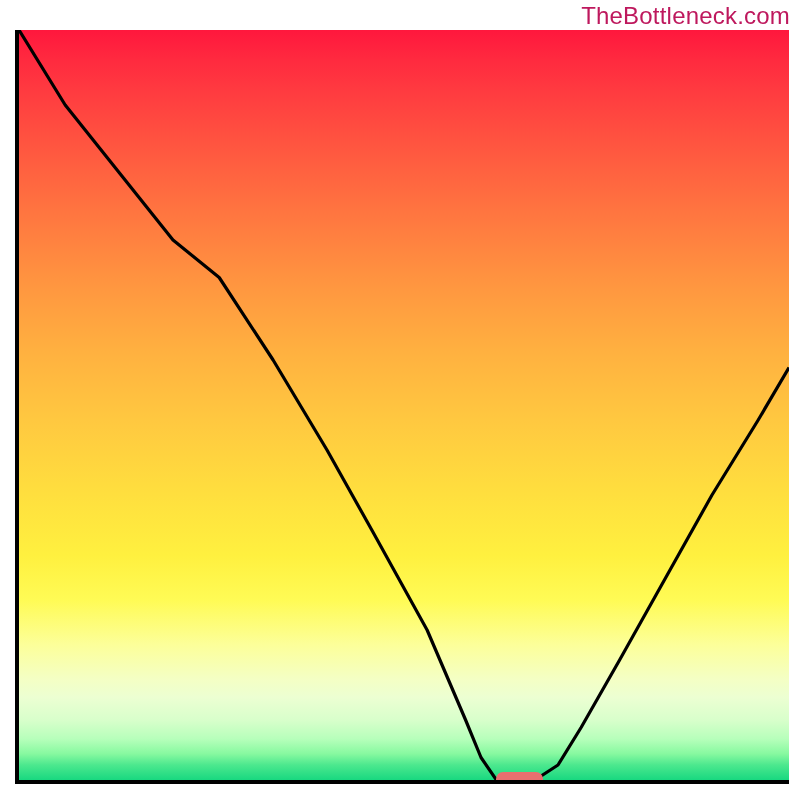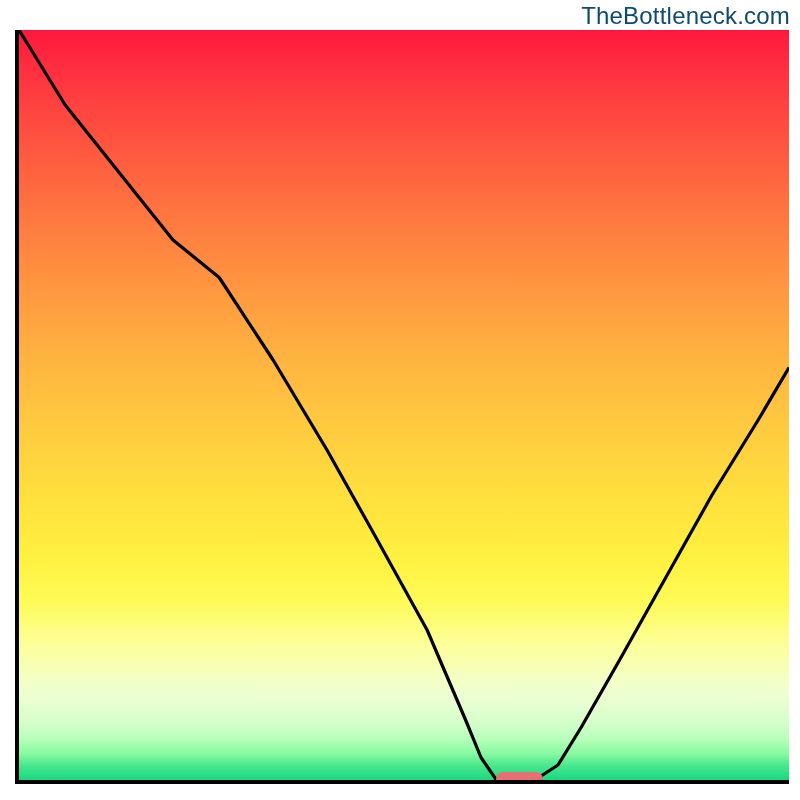--- a/index.html
+++ b/index.html
@@ -13,21 +13,21 @@
   }
   .chart-wrap {
     position: relative;
     width: 800px;
     height: 800px;
   }
   .attribution {
     position: absolute;
     top: 2px;
     right: 10px;
-    color: #0c4a6e;
+    color: #be185d;
     font-size: 24px;
     font-weight: 400;
     letter-spacing: 0.2px;
   }
   .plot-area {
     position: absolute;
     left: 15px;
     top: 30px;
     width: 770px;
     height: 750px;

